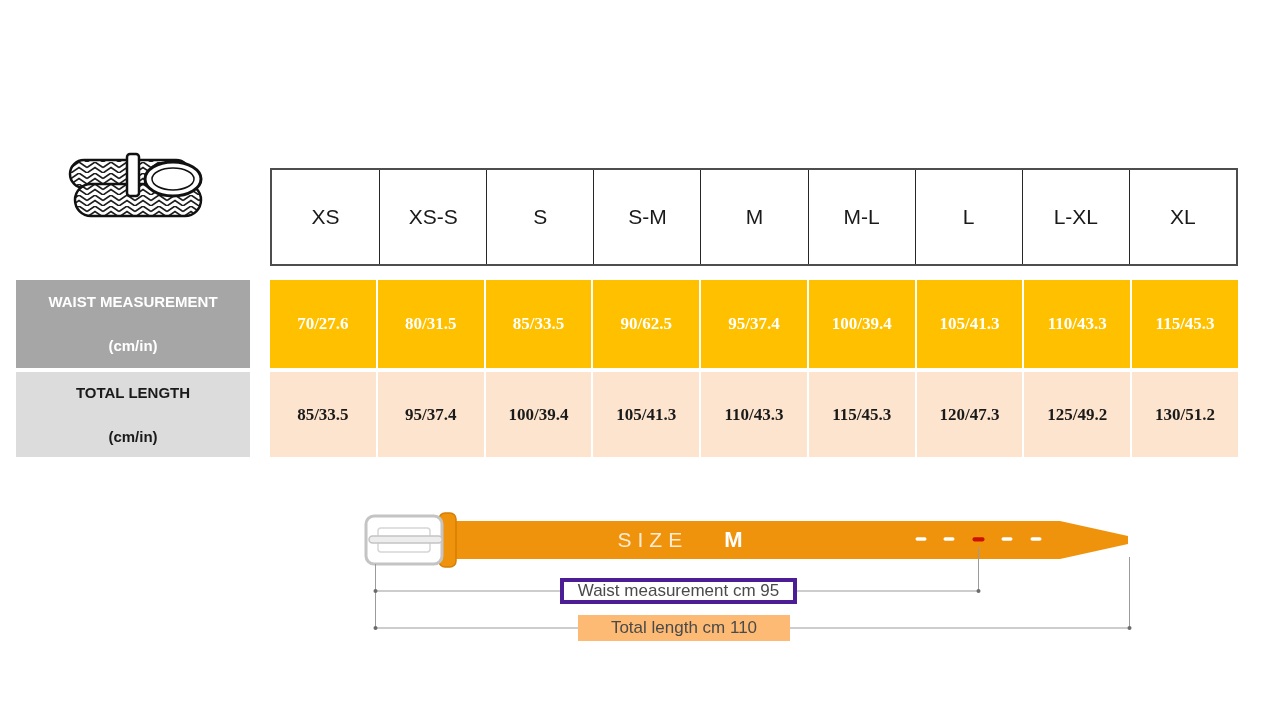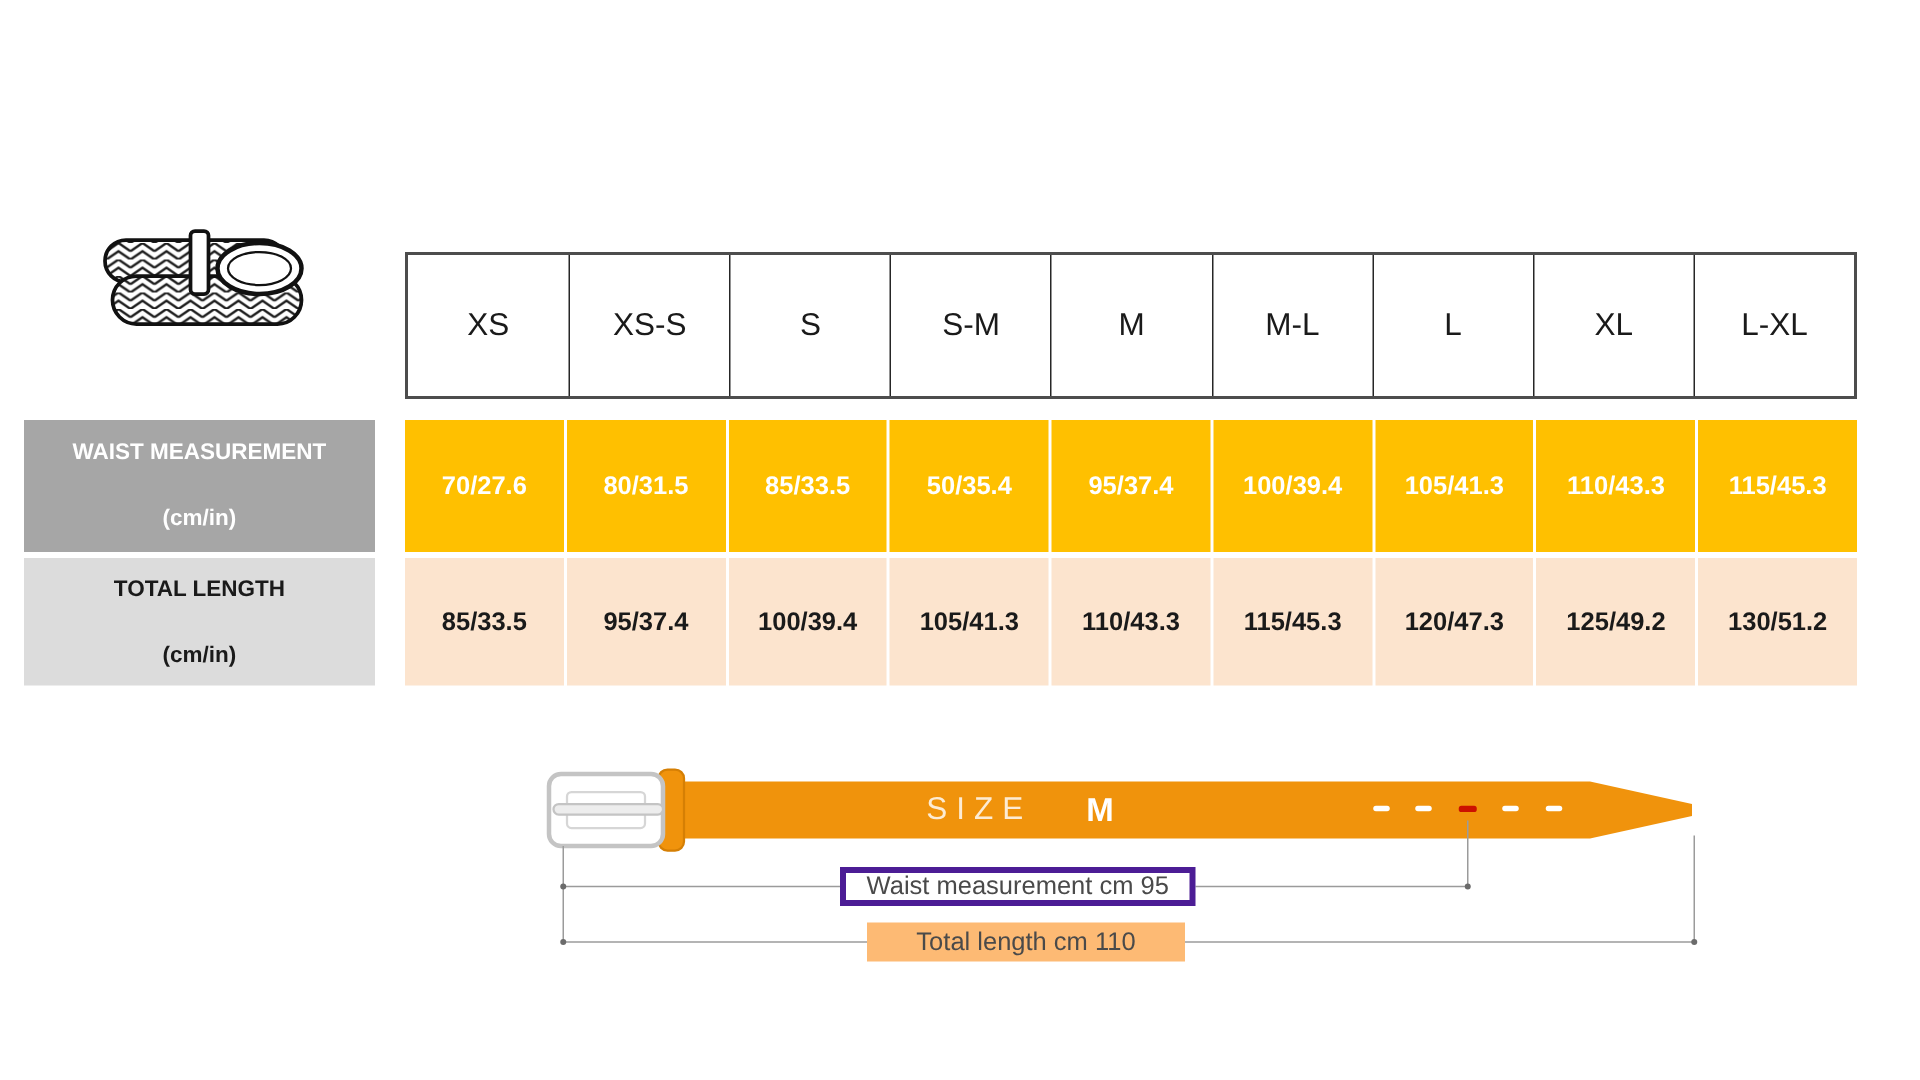--- a/index.html
+++ b/index.html
@@ -56,20 +56,21 @@
     display: grid;
     grid-template-columns: repeat(9, 1fr);
     gap: 2px;
   }
   .value-row.waist { top: 280px; height: 88px; }
   .value-row.length { top: 372px; height: 85px; }
   .value-row .vcell {
     display: flex; align-items: center; justify-content: center;
     font-weight: 700;
     font-size: 17px;
+    font-family: Liberation Serif, serif;
   }
   .value-row.waist .vcell { background: #ffc000; color: #ffffff; }
   .value-row.length .vcell { background: #fce4ce; color: #1a1a1a; }
 
   
   .belt-illustration {
     position: absolute;
     left: 55px; top: 140px;
     width: 160px; height: 100px;
   }
@@ -142,33 +143,33 @@
   </svg>
 
   <div class="size-header">
     <div class="hcell">XS</div>
     <div class="hcell">XS-S</div>
     <div class="hcell">S</div>
     <div class="hcell">S-M</div>
     <div class="hcell">M</div>
     <div class="hcell">M-L</div>
     <div class="hcell">L</div>
+    <div class="hcell">L-XL</div>
     <div class="hcell">XL</div>
-    <div class="hcell">L-XL</div>
   </div>
 
   <div class="row-label waist">
     <span>WAIST MEASUREMENT</span>
     <span>(cm/in)</span>
   </div>
   <div class="value-row waist">
     <div class="vcell">70/27.6</div>
     <div class="vcell">80/31.5</div>
     <div class="vcell">85/33.5</div>
-    <div class="vcell">50/35.4</div>
+    <div class="vcell">90/62.5</div>
     <div class="vcell">95/37.4</div>
     <div class="vcell">100/39.4</div>
     <div class="vcell">105/41.3</div>
     <div class="vcell">110/43.3</div>
     <div class="vcell">115/45.3</div>
   </div>
 
   <div class="row-label length">
     <span>TOTAL LENGTH</span>
     <span>(cm/in)</span>

